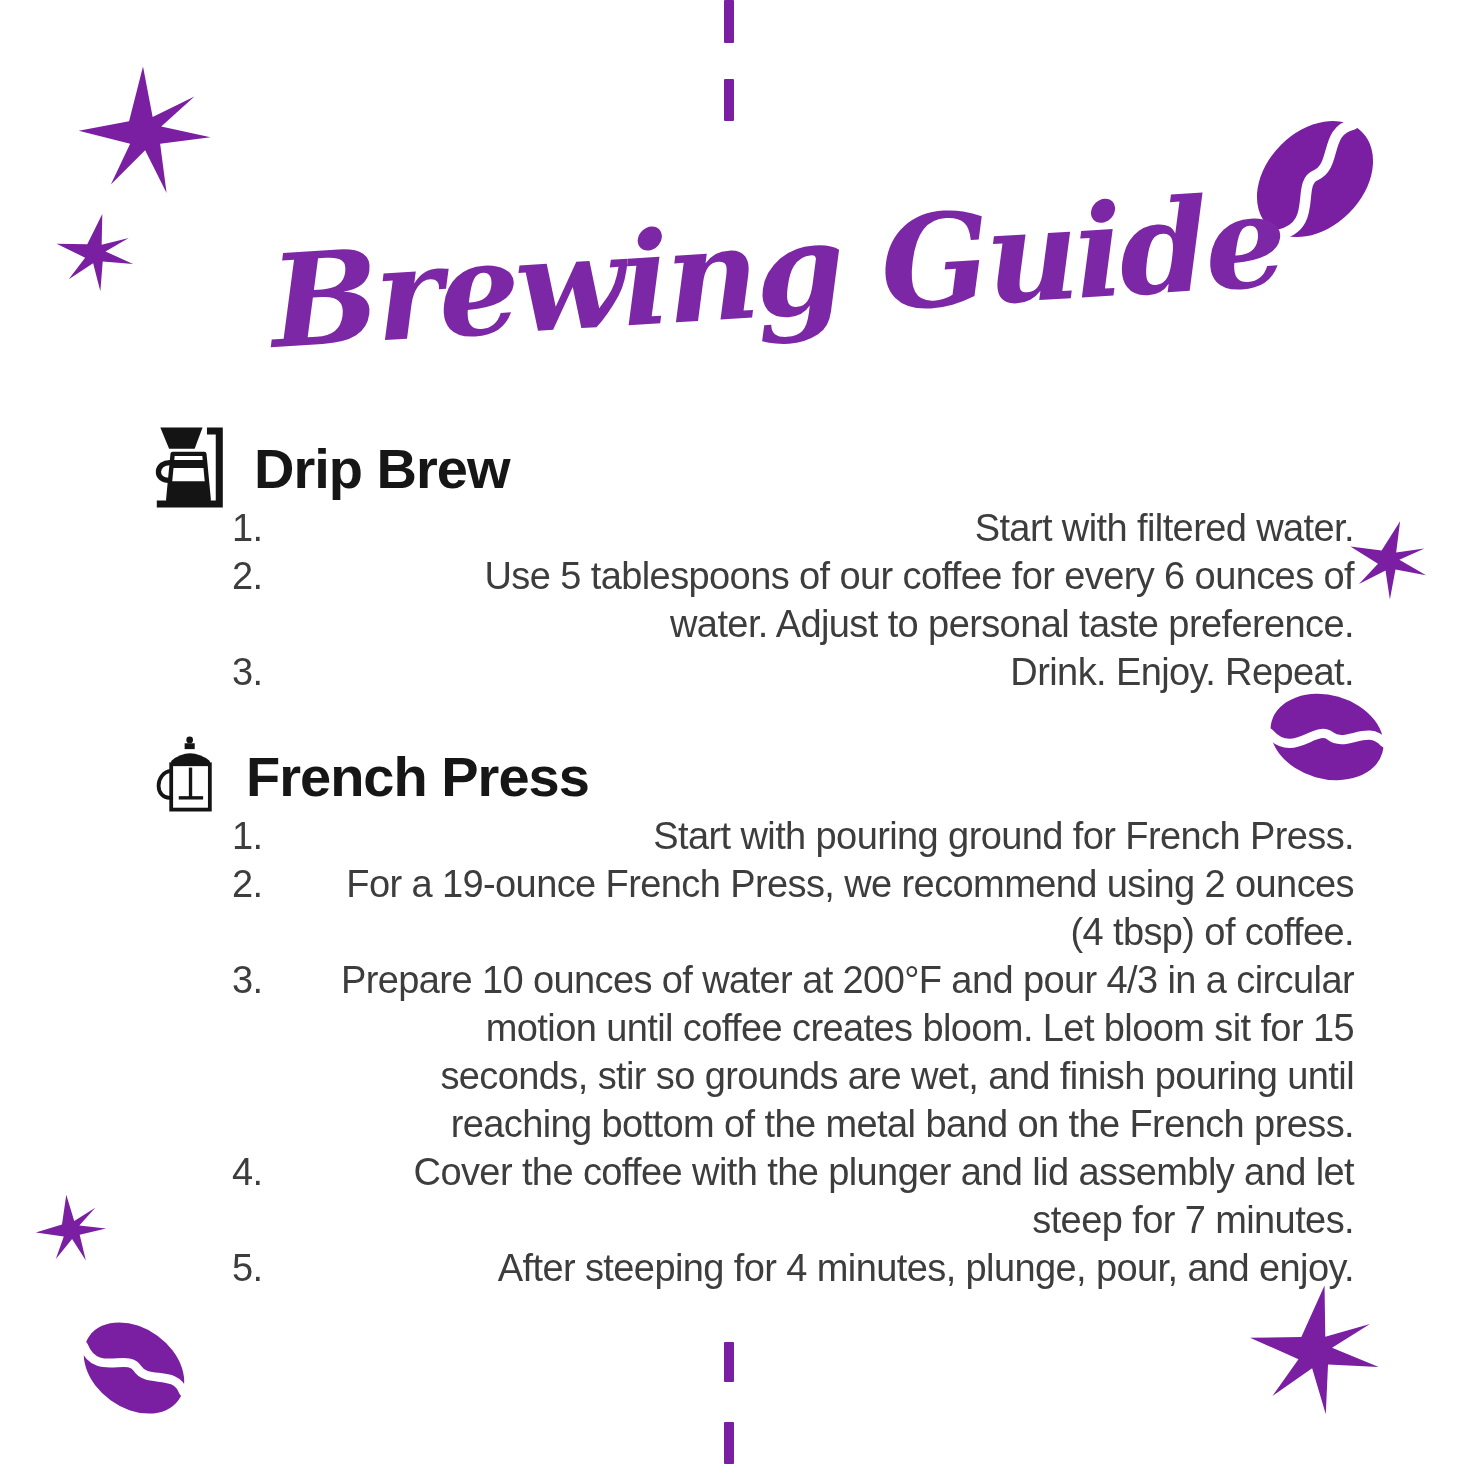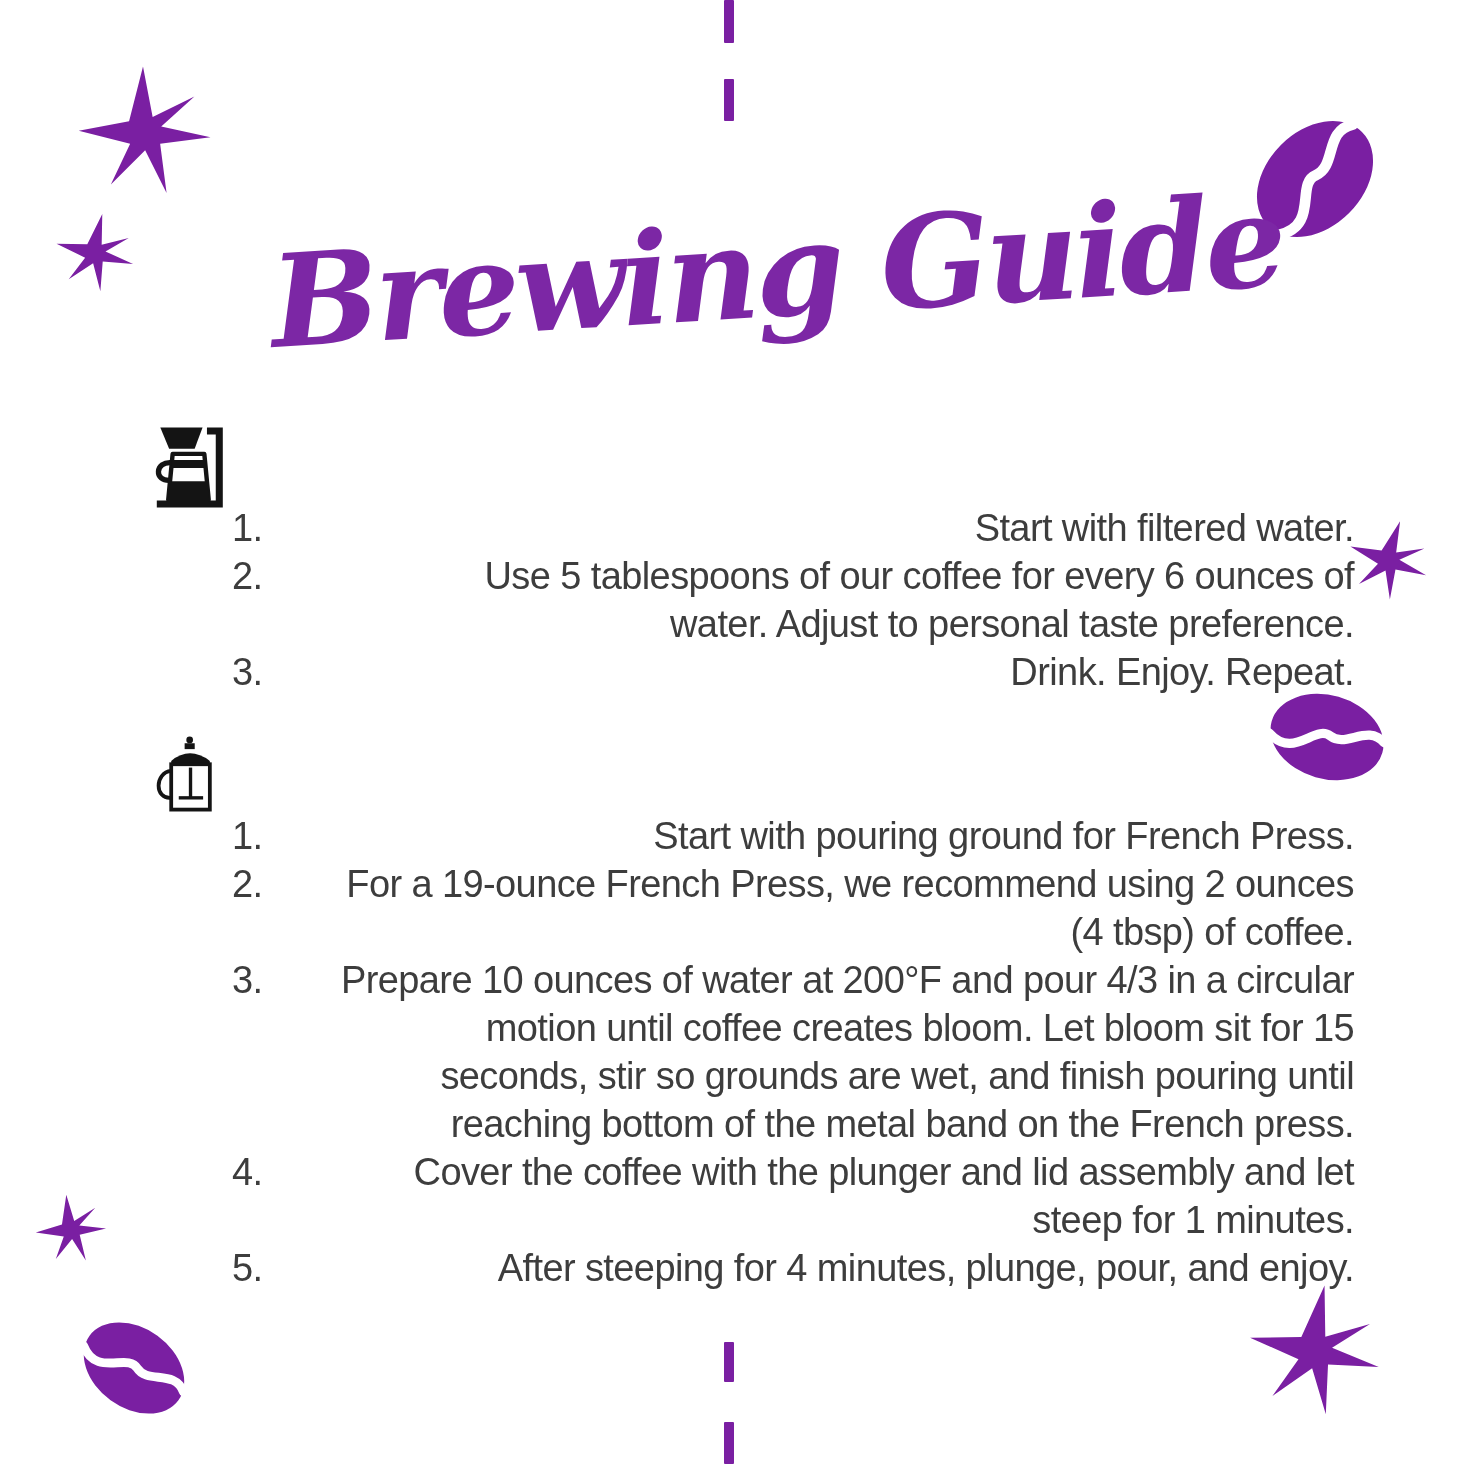--- a/index.html
+++ b/index.html
@@ -125,20 +125,21 @@
 
   <div class="heading-row drip">
     <svg class="section-icon" width="92" height="88" viewBox="0 0 100 100">
       <polygon points="14,4 62,4 53,28 24,28" fill="#141414"></polygon>
       <path d="M67,8 L81,8 L81,91 L10,91" stroke="#141414" stroke-width="8" fill="none"></path>
       <path d="M28,34 L64,34 L69,86 L23,86 Z" fill="#ffffff" stroke="#141414" stroke-width="5" stroke-linejoin="round"></path>
       <polygon points="27,41 65,41 66,50 26,50" fill="#141414"></polygon>
       <polygon points="25,65 67,65 69,84 23,84" fill="#141414"></polygon>
       <path d="M27,44 C 8,42 6,66 26,64" stroke="#141414" stroke-width="6" fill="none"></path>
     </svg>
+    <h2>Drip Brew</h2>
   </div>
   <ol class="steps drip">
     <li>
       <span class="num">1.</span>
       <span class="txt">Start with filtered water.</span>
     </li>
     <li>
       <span class="num">2.</span>
       <span class="txt">Use 5 tablespoons of our coffee for every 6 ounces of
 water. Adjust to personal taste preference.</span>
@@ -152,20 +153,21 @@
   <div class="heading-row french">
     <svg class="section-icon" width="84" height="88" viewBox="0 0 100 100">
       <circle cx="52" cy="7" r="4" fill="#141414"></circle>
       <rect x="46" y="11" width="12" height="7" fill="#141414"></rect>
       <path d="M30,32 Q52,14 76,32 L76,36 L30,36 Z" fill="#141414"></path>
       <rect x="30" y="36" width="46" height="54" fill="none" stroke="#141414" stroke-width="4.5"></rect>
       <line x1="53" y1="40" x2="53" y2="76" stroke="#141414" stroke-width="4"></line>
       <line x1="39" y1="76" x2="68" y2="76" stroke="#141414" stroke-width="4"></line>
       <path d="M30,44 C 10,46 10,78 30,76" stroke="#141414" stroke-width="4.5" fill="none"></path>
     </svg>
+    <h2>French Press</h2>
   </div>
   <ol class="steps french">
     <li>
       <span class="num">1.</span>
       <span class="txt">Start with pouring ground for French Press.</span>
     </li>
     <li>
       <span class="num">2.</span>
       <span class="txt">For a 19-ounce French Press, we recommend using 2 ounces
 (4 tbsp) of coffee.</span>
@@ -173,21 +175,21 @@
     <li>
       <span class="num">3.</span>
       <span class="txt">Prepare 10 ounces of water at 200°F and pour 4/3 in a circular
 motion until coffee creates bloom. Let bloom sit for 15
 seconds, stir so grounds are wet, and finish pouring until
 reaching bottom of the metal band on the French press.</span>
     </li>
     <li>
       <span class="num">4.</span>
       <span class="txt">Cover the coffee with the plunger and lid assembly and let
-steep for 1 minutes.</span>
+steep for 7 minutes.</span>
     </li>
     <li>
       <span class="num">5.</span>
       <span class="txt">After steeping for 4 minutes, plunge, pour, and enjoy.</span>
     </li>
   </ol>
 
 </div>
 
 </body></html>

